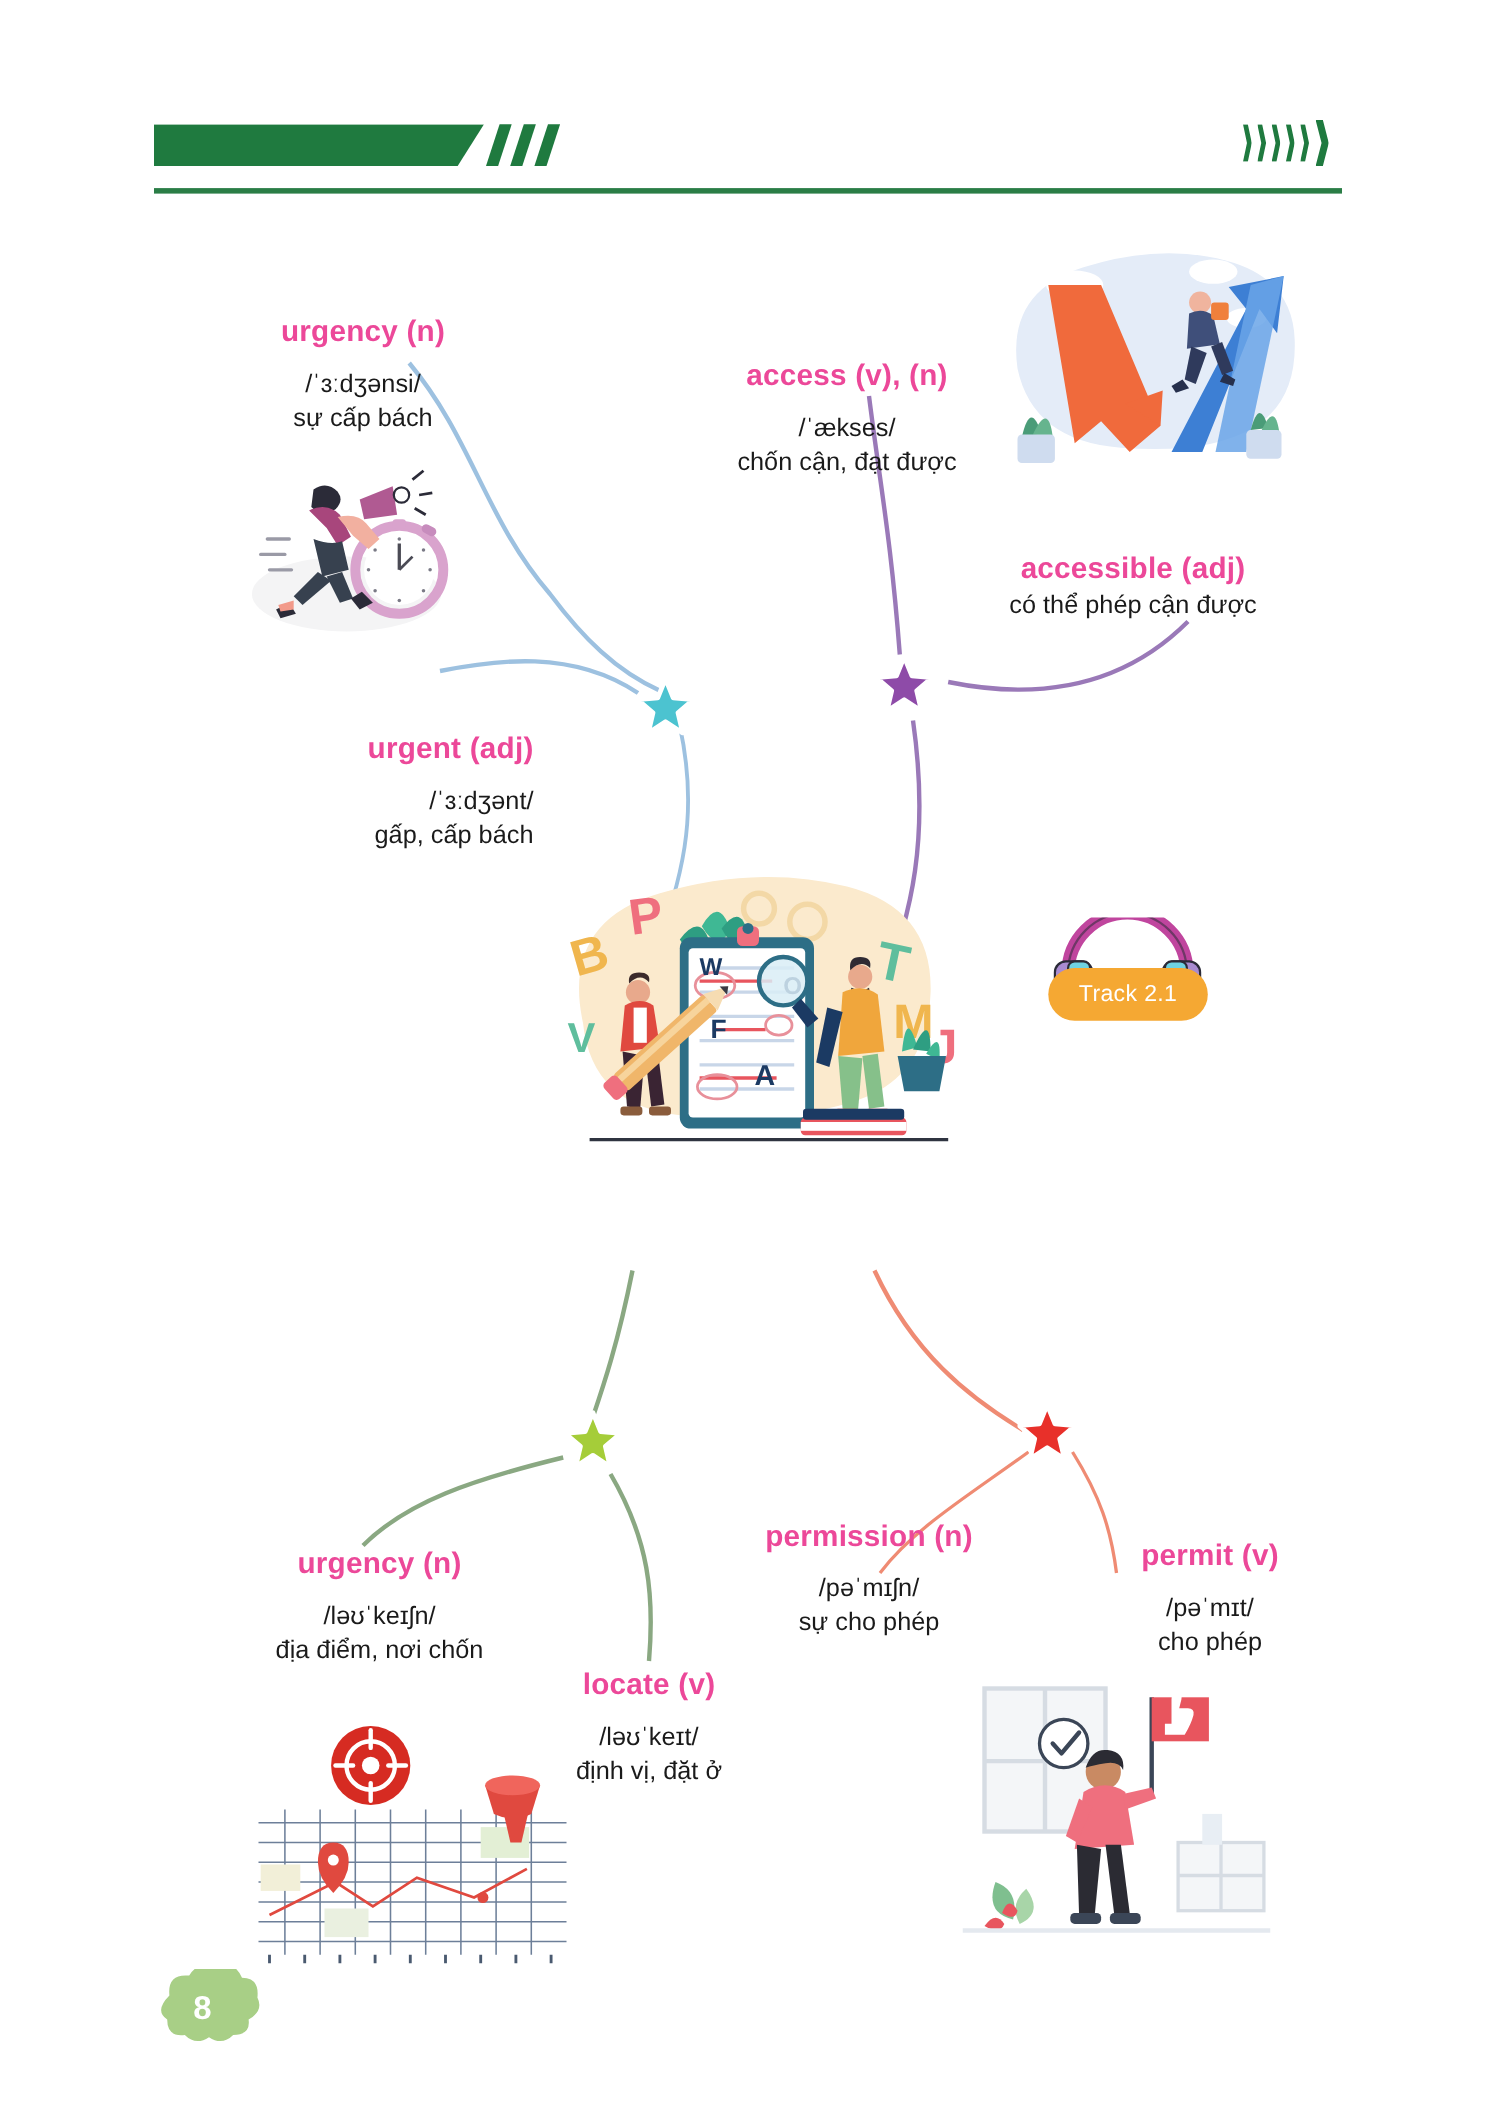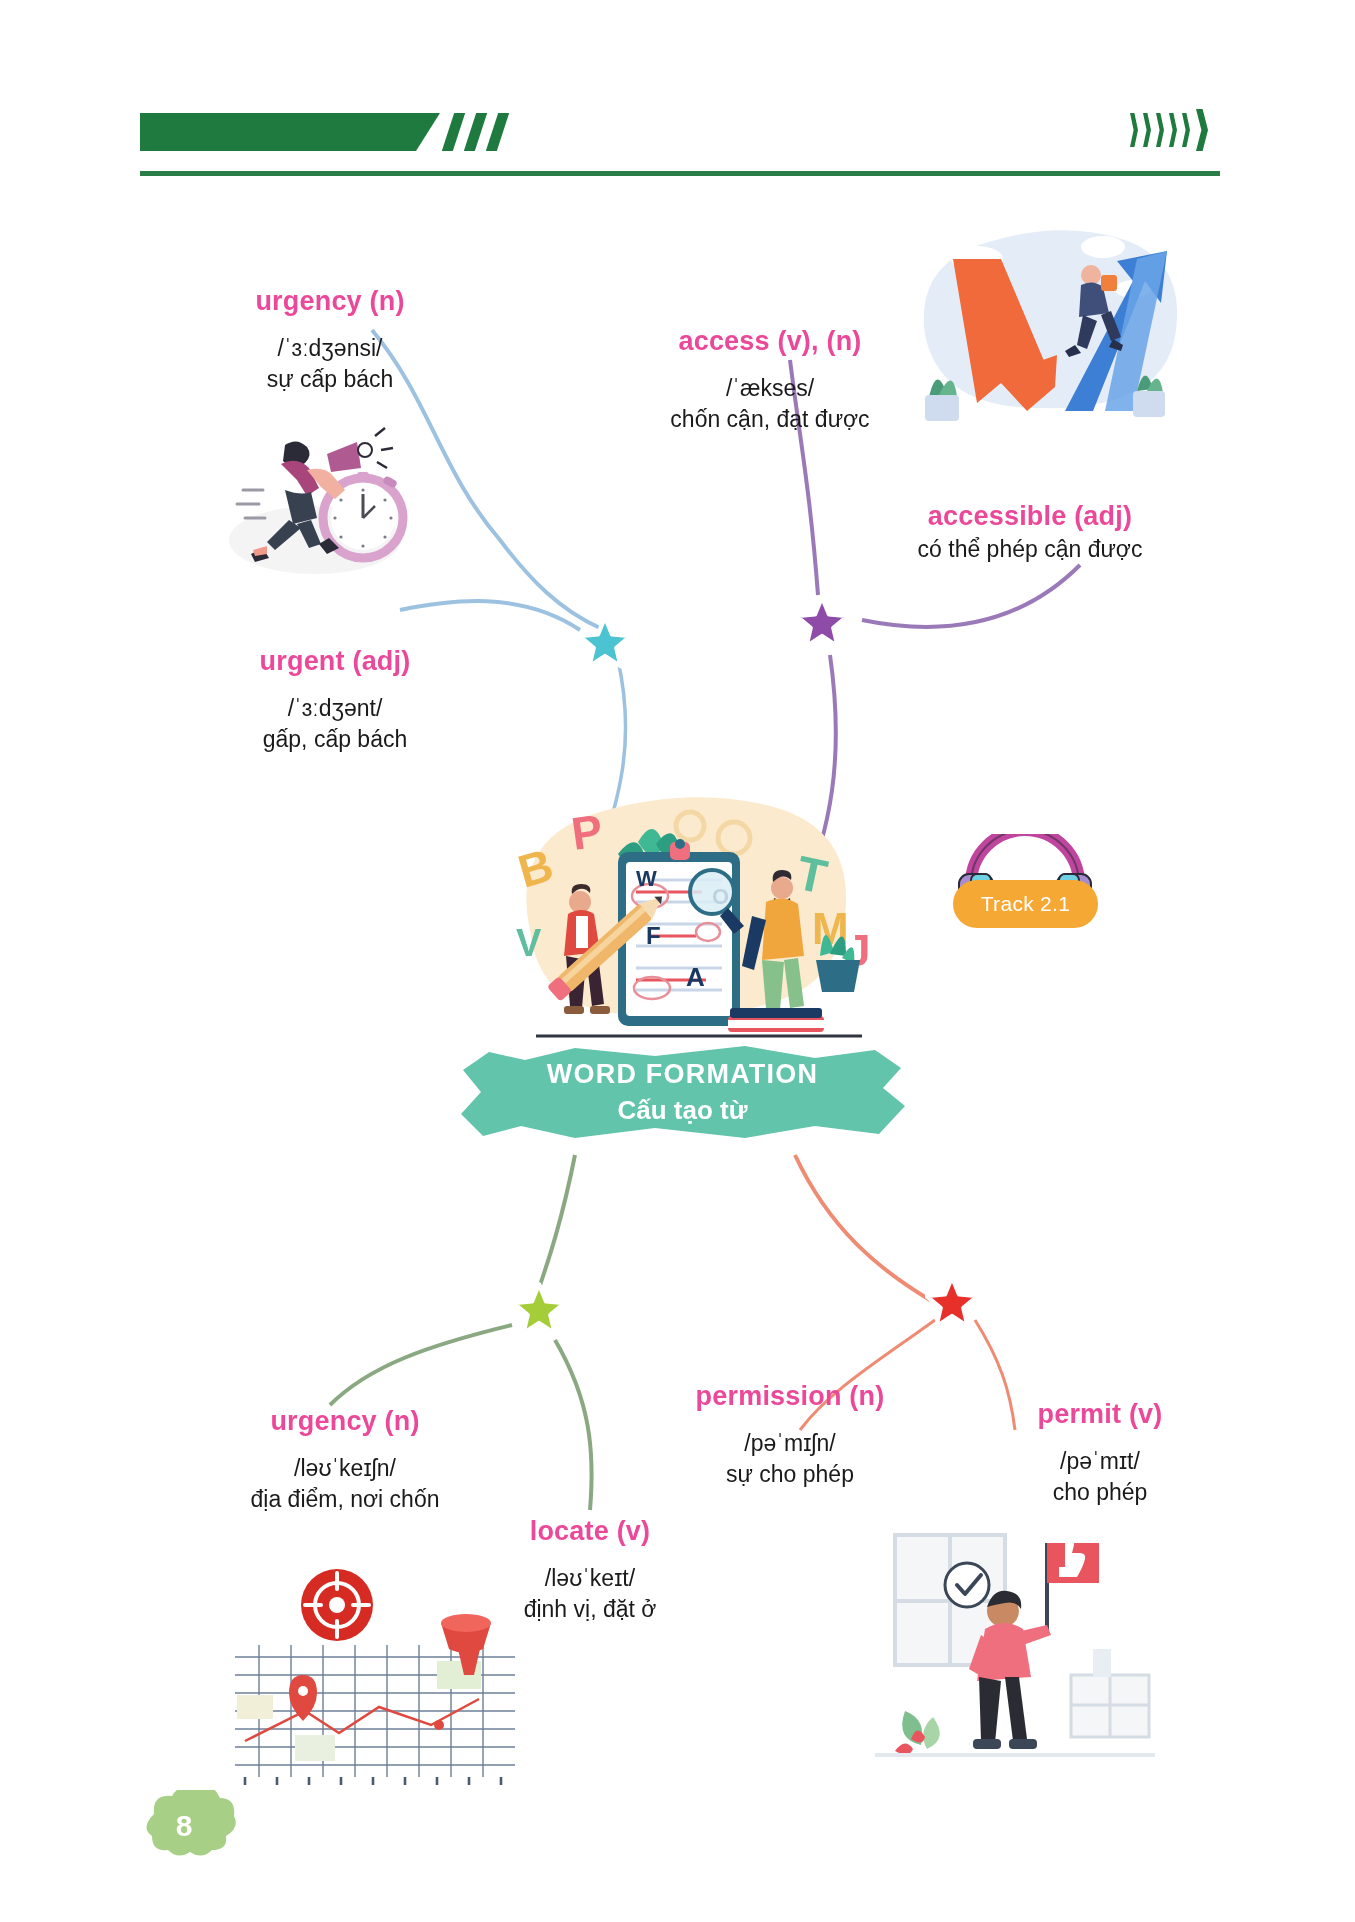--- a/index.html
+++ b/index.html
@@ -281,31 +281,20 @@
       <path d="M352 178 q14 -24 12 6 z" fill="#3fb894"></path>
       <path d="M326 180 h44 l-6 32 h-32 z" fill="#2d6e86"></path>
 
       <rect x="238" y="236" width="96" height="16" rx="4" fill="#e8555e"></rect>
       <rect x="238" y="240" width="96" height="8" fill="#ffffff"></rect>
       <rect x="240" y="228" width="92" height="10" rx="3" fill="#1b3a63"></rect>
       <line x1="46" y1="256" x2="372" y2="256" stroke="#2f3440" stroke-width="3"></line>
     </svg>
   </div>
 
-  <div class="banner">
-    <svg viewBox="0 0 455 105" preserveAspectRatio="none">
-      <path d="M8 30 L34 12 L70 20 L120 8 L200 16 L290 6 L360 18 L420 10 L446 28
-               L428 48 L450 66 L424 94 L360 86 L290 98 L200 88 L120 98 L66 86 L28 96 L6 74
-               L26 52 Z" fill="#62c4ab"></path>
-    </svg>
-    <div class="banner-text">
-      <div class="l1">WORD FORMATION</div>
-      <div class="l2">Cấu tạo từ</div>
-    </div>
-  </div>
 
   <div class="track">
     <svg class="track-hp" viewBox="0 0 136 74">
       <path d="M14 66 v-16 a54 54 0 0 1 108 0 v16" fill="none" stroke="#c0459e" stroke-width="12" stroke-linecap="round"></path>
       <path d="M14 66 v-16 a54 54 0 0 1 108 0 v16" fill="none" stroke="#2b2b38" stroke-width="2" stroke-linecap="round" opacity=".55"></path>
       <rect x="2" y="40" width="34" height="34" rx="10" fill="#a98bd0" stroke="#2b2b38" stroke-width="2"></rect>
       <rect x="100" y="40" width="34" height="34" rx="10" fill="#a98bd0" stroke="#2b2b38" stroke-width="2"></rect>
       <rect x="14" y="40" width="20" height="34" rx="6" fill="#6fd2e2" stroke="#2b2b38" stroke-width="2"></rect>
       <rect x="102" y="40" width="20" height="34" rx="6" fill="#6fd2e2" stroke="#2b2b38" stroke-width="2"></rect>
     </svg>
@@ -313,21 +302,21 @@
       <span>Track 2.1</span>
     </div>
   </div>
 
   <div class="word" style="left:180px;top:285px;width:300px;">
     <div class="w-term">urgency (n)</div>
     <div class="w-ipa">/ˈɜːdʒənsi/</div>
     <div class="w-vi">sự cấp bách</div>
   </div>
 
-  <div class="word" style="left:185px;top:645px;width:300px;">
+  <div class="word" style="left:185px;top:664px;width:300px;text-align:right;">
     <div class="w-term">urgent (adj)</div>
     <div class="w-ipa">/ˈɜːdʒənt/</div>
     <div class="w-vi">gấp, cấp bách</div>
   </div>
 
   <div class="word" style="left:620px;top:325px;width:300px;">
     <div class="w-term">access (v), (n)</div>
     <div class="w-ipa">/ˈækses/</div>
     <div class="w-vi">chốn cận, đạt được</div>
   </div>

